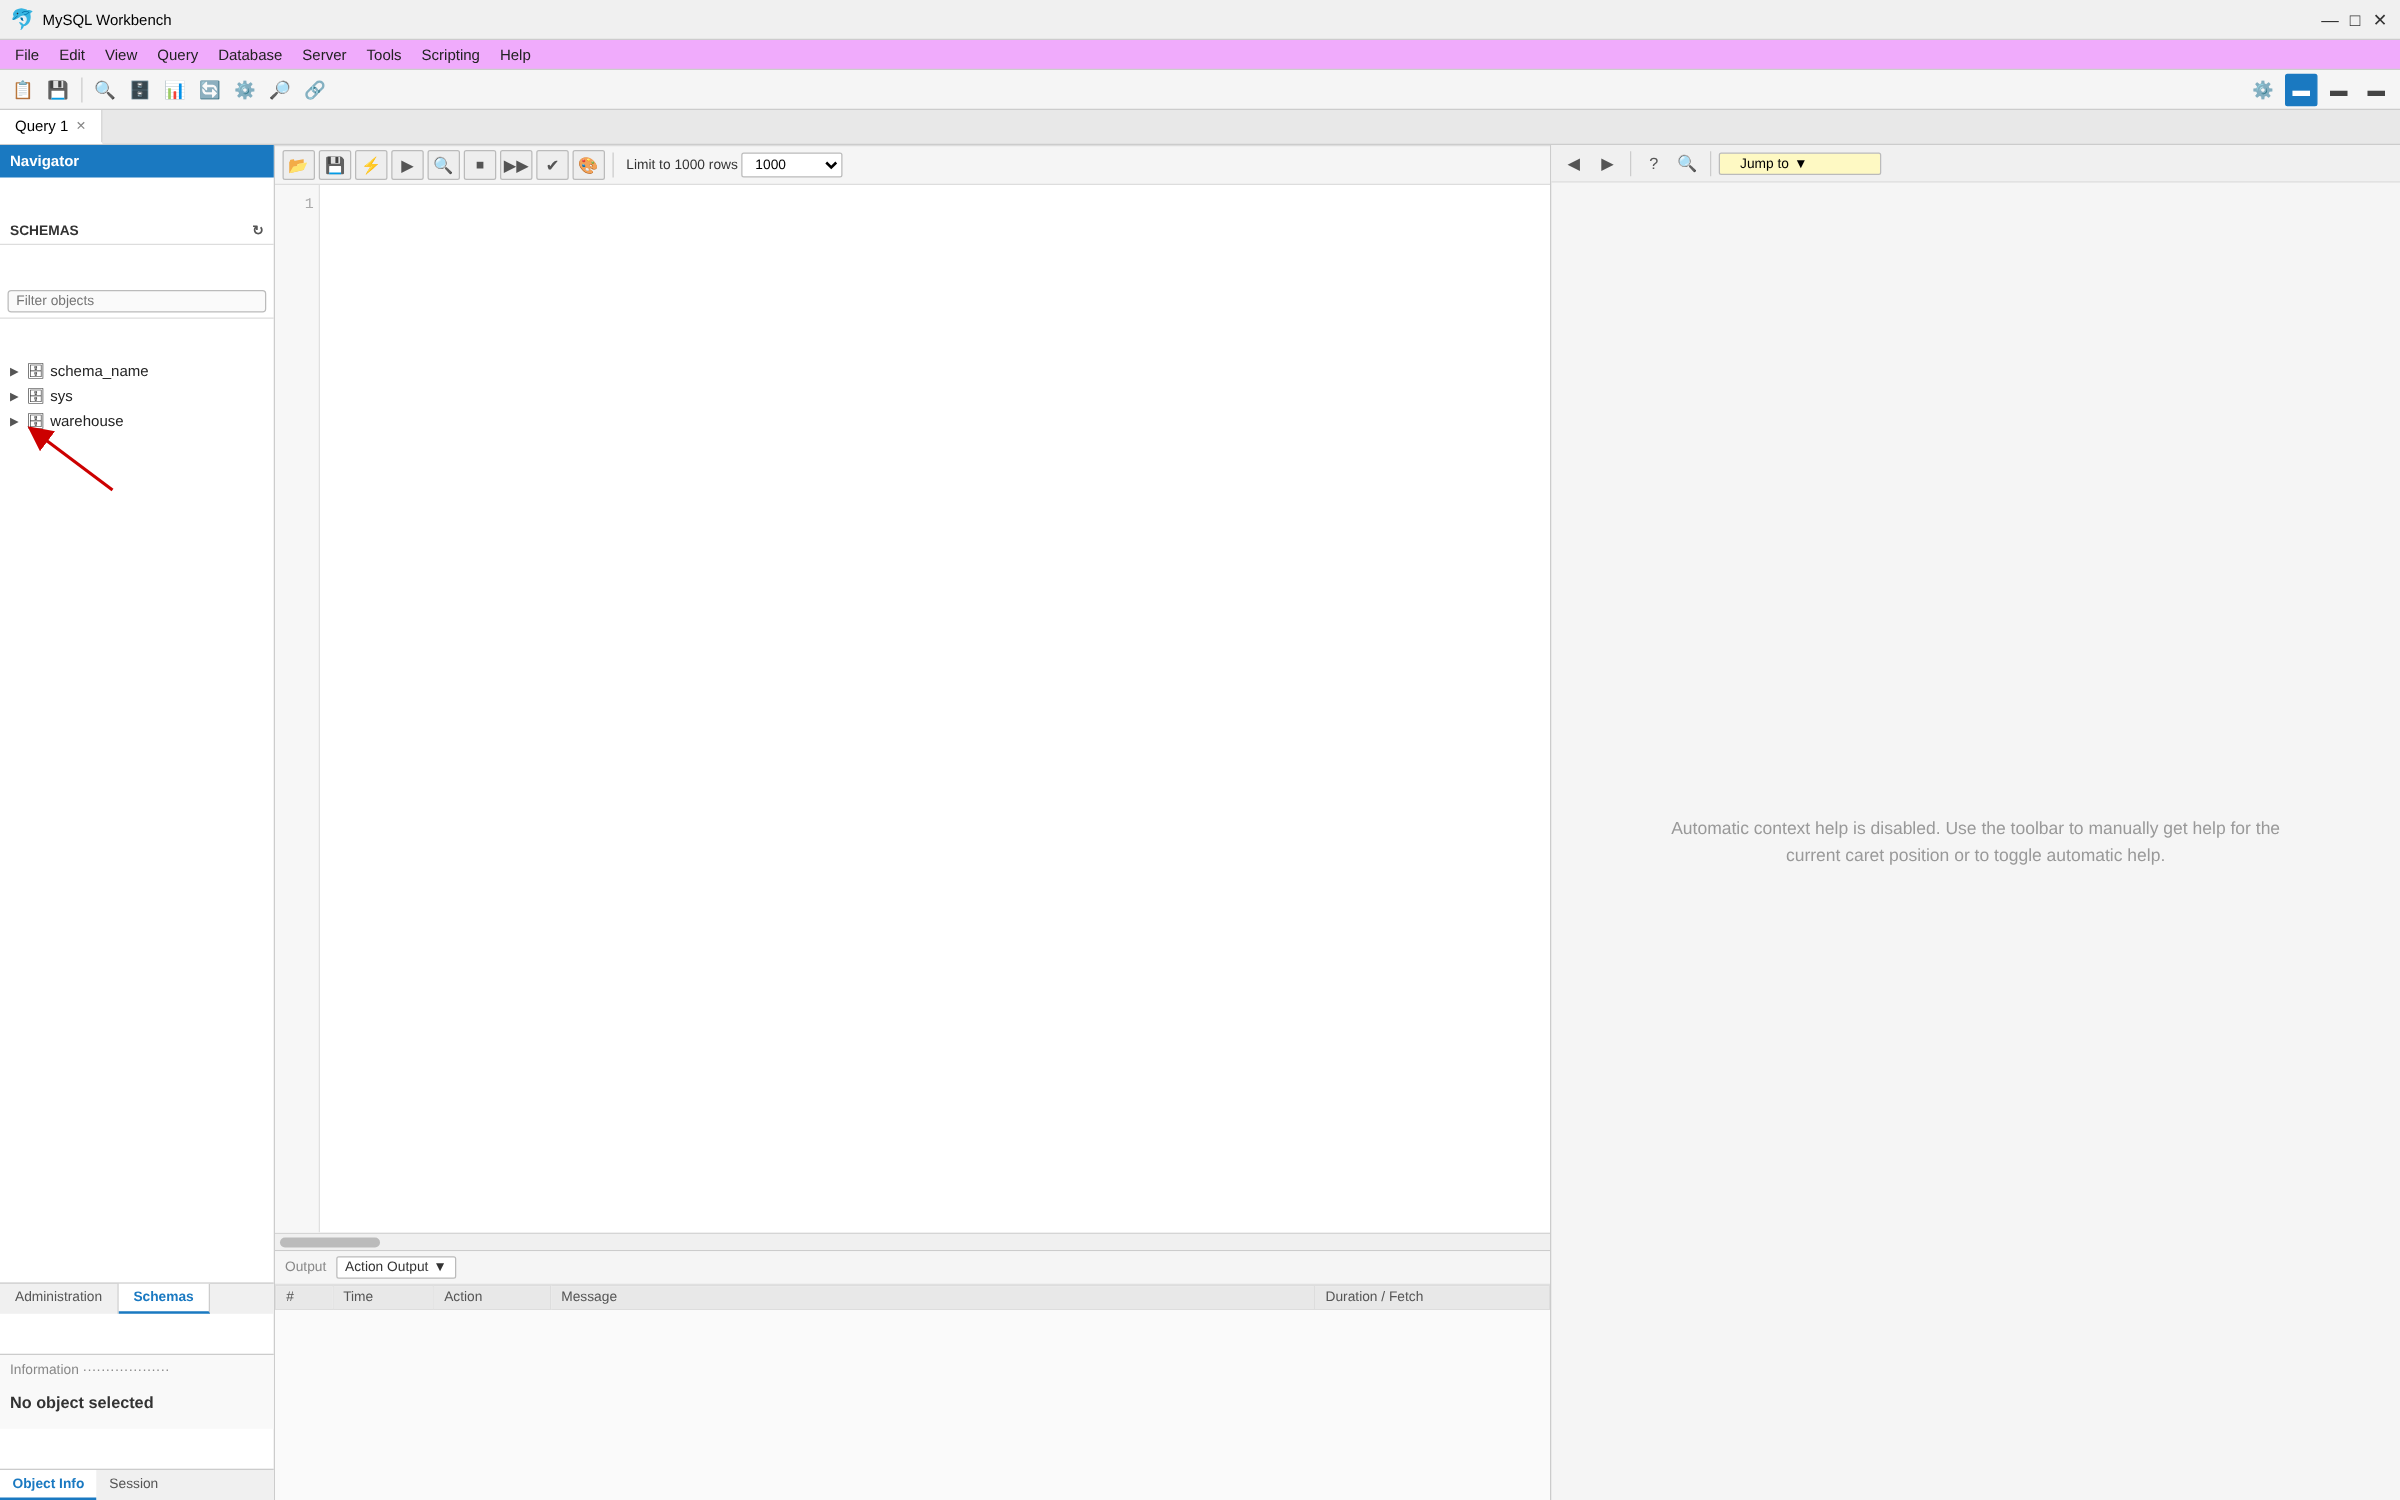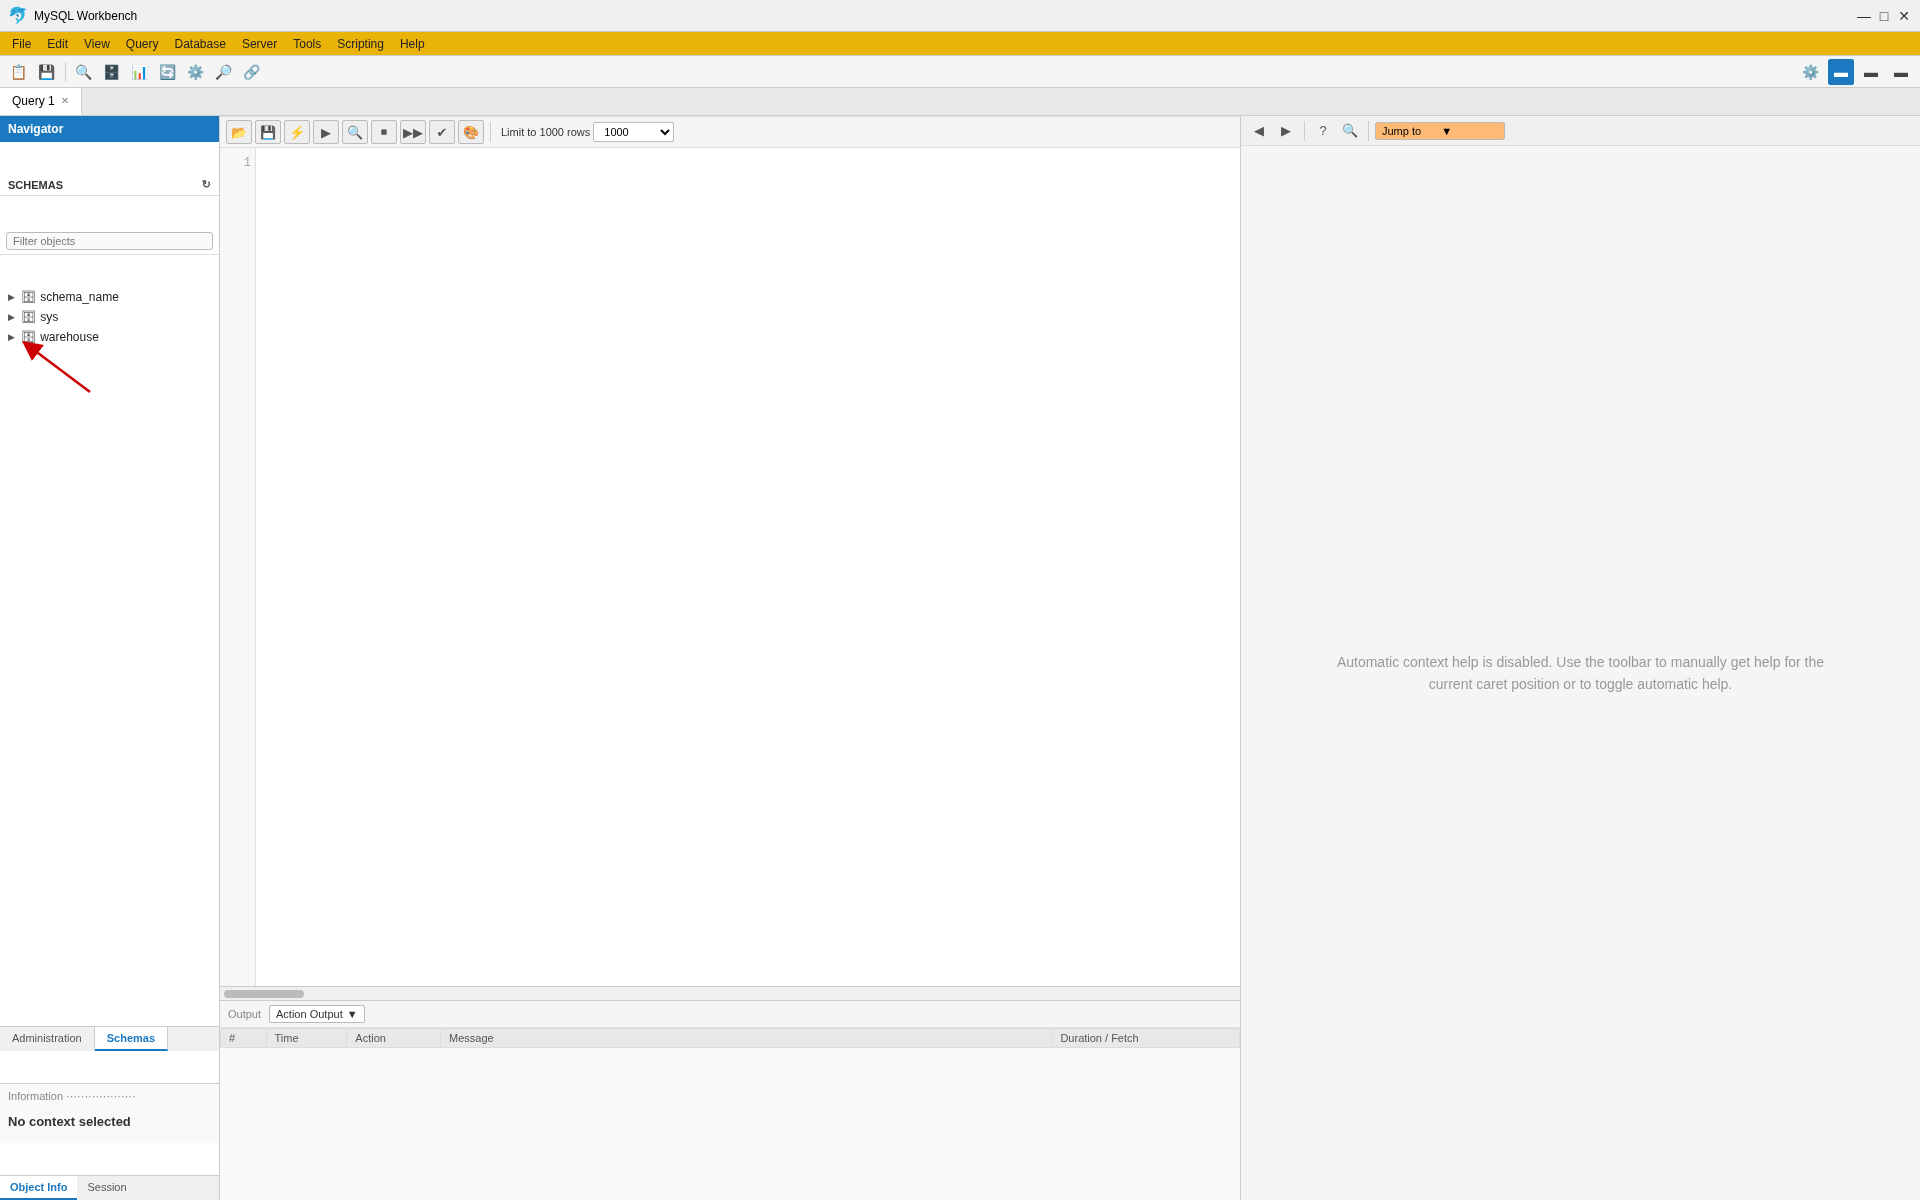--- a/index.html
+++ b/index.html
@@ -13,21 +13,21 @@
     }
     .title-bar-left { display: flex; align-items: center; gap: 6px; font-size: 12px; }
     .title-bar-controls { display: flex; gap: 4px; }
     .title-bar-controls span {
       width: 16px; height: 16px; display: inline-flex; align-items: center; justify-content: center;
       cursor: pointer; font-size: 11px; color: #333;
     }
 
     
     .menu-bar {
-      display: flex; align-items: center; height: 24px; background: #eab308;
+      display: flex; align-items: center; height: 24px; background: #f0abfc;
       border-bottom: 1px solid #ccc; padding: 0 4px;
     }
     .menu-bar span {
       padding: 2px 8px; cursor: pointer; font-size: 12px; color: #222;
     }
 
     
     .toolbar {
       display: flex; align-items: center; height: 32px; background: #f5f5f5;
       border-bottom: 1px solid #ccc; padding: 0 6px; gap: 2px;
@@ -180,21 +180,21 @@
     .sql-nav-toolbar {
       display: flex; align-items: center; height: 30px; background: #f0f0f0;
       border-bottom: 1px solid #ddd; padding: 0 6px; gap: 3px;
     }
     .sql-nav-btn {
       width: 24px; height: 24px; display: inline-flex; align-items: center; justify-content: center;
       cursor: pointer; border: 1px solid transparent; border-radius: 2px; font-size: 13px; color: #555;
     }
     .jump-to-select {
       display: flex; align-items: center; border: 1px solid #bbb; border-radius: 2px;
-      background: #fdba74; padding: 2px 6px; font-size: 11px; cursor: pointer; gap: 20px; min-width: 130px;
+      background: #fef9c3; padding: 2px 16px; font-size: 11px; cursor: pointer; gap: 4px; min-width: 130px;
     }
     .context-help-area {
       flex: 1; display: flex; align-items: center; justify-content: center;
       padding: 20px; text-align: center;
     }
     .context-help-text { color: #999; font-size: 14px; line-height: 1.6; max-width: 500px; }
 
     
     .right-bottom-tabs {
       display: flex; border-top: 1px solid #ccc; background: #f0f0f0;
@@ -306,21 +306,21 @@
       <div class="nav-tab">
         <span>Administration</span>
       </div>
       <div class="nav-tab active">
         <span>Schemas</span>
       </div>
     </div>
 
     <div class="info-panel">
       <div class="info-panel-title">Information ···················</div>
-      <div class="no-object">No context selected</div>
+      <div class="no-object">No object selected</div>
     </div>
 
     <div class="obj-tabs">
       <div class="obj-tab active">
         <span>Object Info</span>
       </div>
       <div class="obj-tab">
         <span>Session</span>
       </div>
     </div>

